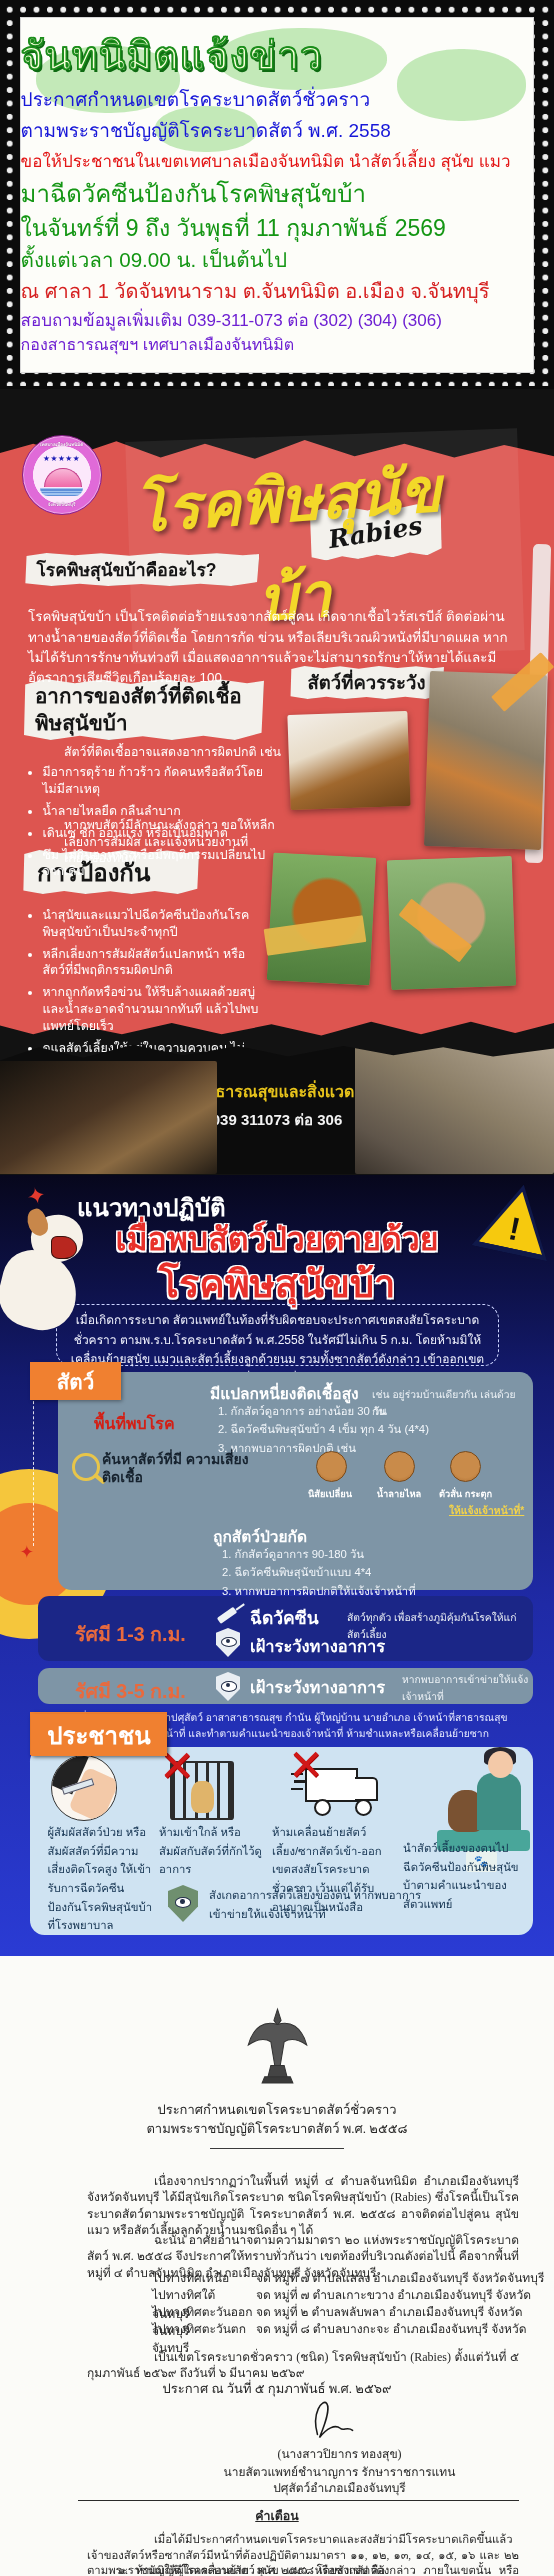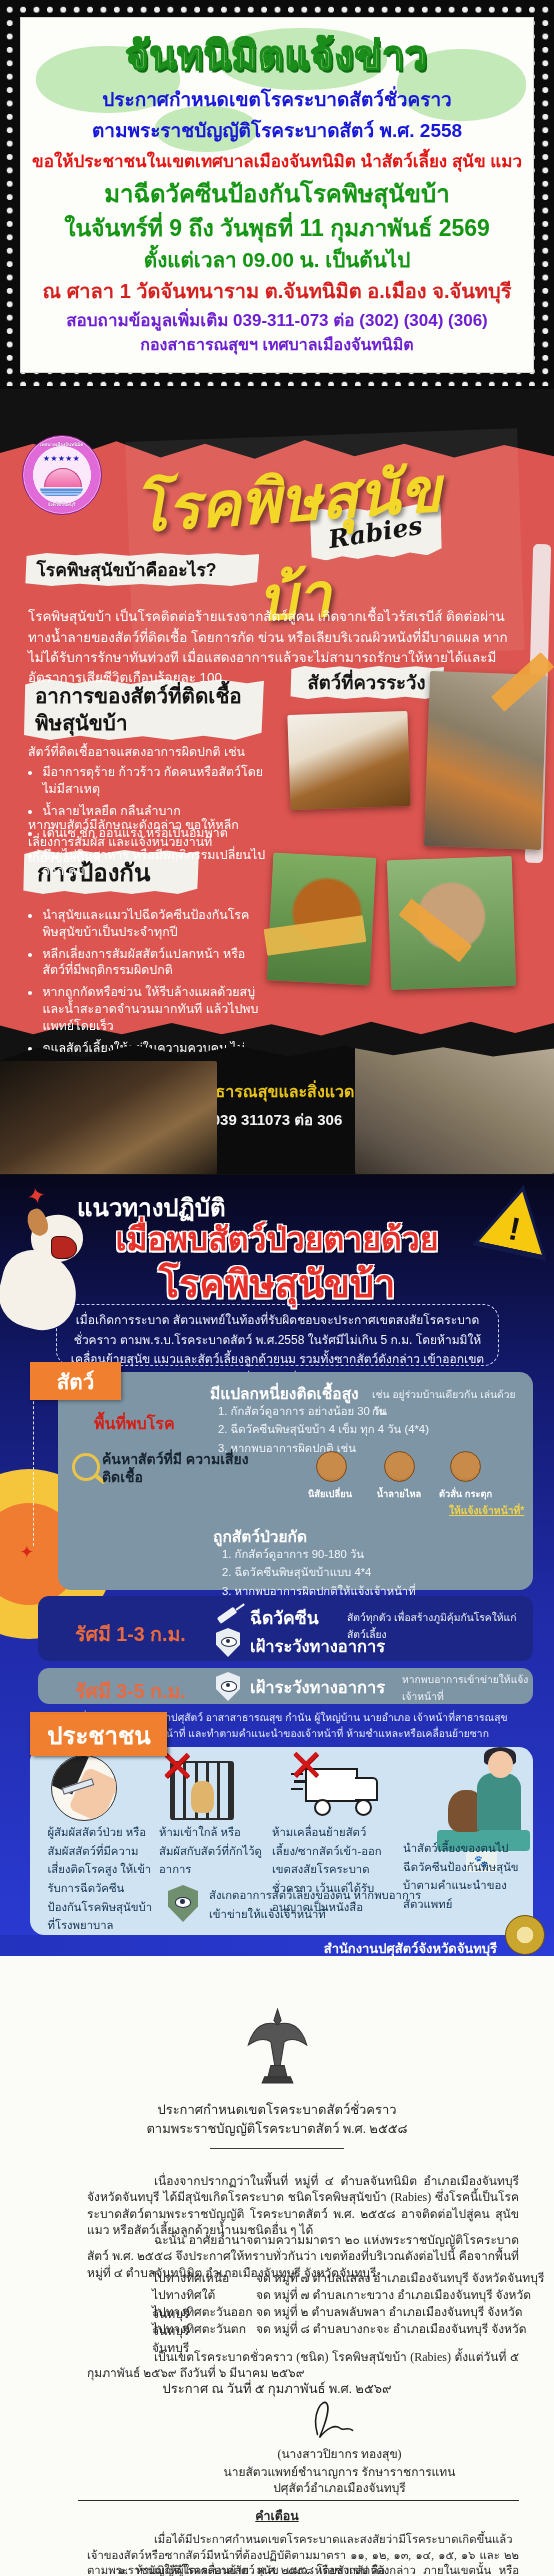--- a/index.html
+++ b/index.html
@@ -7,21 +7,21 @@
         font-family:"Liberation Sans","DejaVu Sans",sans-serif;}
 
   
   .banner{position:absolute;left:0;top:0;width:554px;height:389px;background:#0b0b0b;}
   .lace{position:absolute;inset:3.1px;
         background:radial-gradient(circle 4.6px at 6.7px 6.7px,#ededed 55%,#9a9a9a 66%,rgba(0,0,0,0) 72%);
         background-size:13.4px 13.4px;}
   .banner-inner{position:absolute;left:19.6px;top:16.5px;right:19.6px;bottom:16.5px;background:#fdfdf9;
         border:1px solid #d8d8d8;overflow:hidden;}
   .blob{position:absolute;background:#b9e5ad;border-radius:48%;opacity:.85;}
-  .bt{position:relative;z-index:2;text-align:center;font-weight:bold;line-height:1.25;}
+  .bt{position:relative;z-index:2;text-align:left;font-weight:normal;line-height:1.25;}
   .banner-title{font-size:39px;letter-spacing:1px;color:#f7ffda;margin-top:14.4px;
         -webkit-text-stroke:1.5px #1b8d1b;
         text-shadow:2.1px 2.6px 0 #0e6b12,-1px -1px 0 #1b8d1b,1px -1px 0 #1b8d1b,-1px 1px 0 #1b8d1b,1px 1px 0 #1b8d1b;}
   .b-blue{color:#1717d8;font-size:19px;margin-top:7.2px;}
   .b-red1{color:#e31616;font-size:17px;margin-top:8.2px;}
   .b-green1{color:#149614;font-size:24px;margin-top:7.2px;}
   .b-green2{color:#149614;font-size:23px;margin-top:5.2px;}
   .b-green3{color:#149614;font-size:20.6px;margin-top:4.1px;}
   .b-red2{color:#d62121;font-size:20px;margin-top:6.2px;}
   .b-orange{color:#e2791a;font-size:18.5px;margin-top:6.2px;}
@@ -51,21 +51,21 @@
      box-shadow:1.5px 2.1px 5.2px rgba(0,0,0,.35);
      clip-path:polygon(1.5% 9%,10% 0,22% 7%,33% 1%,45% 8%,58% 0,70% 6%,82% 1%,93% 7%,100% 3%,99% 88%,88% 100%,75% 93%,62% 100%,50% 94%,36% 100%,24% 93%,12% 100%,1% 92%);}
   .rabies-paper{left:309px;top:117px;width:133px;height:52px;transform:rotate(-3deg);justify-content:center;}
   .rabies-txt{font-size:25px;font-style:italic;font-family:"DejaVu Serif","Liberation Serif",serif;transform:rotate(-6deg);}
   .p1-q{left:23px;top:164px;width:223px;height:33px;font-size:17.5px;padding-left:13.4px;}
   .p1-par{position:absolute;left:28px;top:205px;width:489px;color:#fff;font-size:13.4px;line-height:1.5;z-index:2;}
   .p1-watch{left:289px;top:277px;width:155px;height:33px;font-size:18.5px;justify-content:center;}
   .p1-sym{left:21.6px;top:290px;width:229px;height:61px;font-size:20.6px;line-height:1.3;padding-left:13.4px;}
   .photo{position:absolute;border-radius:2.1px;box-shadow:0 2.6px 7.2px rgba(0,0,0,.4);z-index:2;}
   .tape{position:absolute;background:#efa43c;opacity:.92;z-index:4;border-radius:1.5px;}
-  .p1-white{position:absolute;color:#fff;z-index:2;}
+  .p1-white{position:absolute;color:#fff;z-index:2;margin-left:36px;}
   .p1-list{position:absolute;color:#fff;z-index:2;margin:0;padding-left:12.4px;}
   .p1-list li{font-size:12.4px;line-height:1.35;margin-bottom:5.2px;}
   .p1-bottom{position:absolute;left:0;top:653px;width:554px;height:132px;background:#0c0c0c;
      clip-path:polygon(0 14%,7% 4%,15% 12%,24% 2%,33% 10%,43% 3%,52% 11%,62% 3%,71% 10%,80% 4%,89% 11%,100% 5%,100% 100%,0 100%);z-index:5;}
   .p1-dept{position:absolute;left:0;top:37px;width:100%;text-align:center;color:#e7c31b;font-weight:bold;font-size:16px;}
   .p1-phone{position:absolute;left:0;top:66px;width:100%;text-align:center;color:#f3f3f3;font-weight:bold;font-size:15px;}
 
   
   .poster2{position:absolute;left:0;top:1175px;width:554px;height:781px;
      background:linear-gradient(180deg,#07071c 0%,#131a6e 26%,#1f2aa6 55%,#2a3bd4 100%);overflow:hidden;}
@@ -366,24 +366,20 @@
       <div class="lp-cap" style="left:242px;top:76px;width:118px;">ห้ามเคลื่อนย้ายสัตว์เลี้ยง/ซากสัตว์เข้า-ออก เขตสงสัยโรคระบาดชั่วคราว เว้นแต่ได้รับอนุญาตเป็นหนังสือ</div>
       <div class="lp-cap" style="left:373px;top:92px;width:118px;">นำสัตว์เลี้ยงของตนไปฉีดวัคซีนป้องกันพิษสุนัขบ้าตามคำแนะนำของสัตวแพทย์</div>
 
       <div class="shield" style="left:138px;top:138px;width:30px;height:37px;background:#6f8f6f;">
         <div class="eye" style="left:6.7px;top:12.4px;"></div>
           <div class="pup" style="left:12px;top:14px;"></div>
       </div>
       <div class="lp-cap" style="left:179px;top:139px;width:216px;">สังเกตอาการสัตว์เลี้ยงของตน หากพบอาการเข้าข่ายให้แจ้งเจ้าหน้าที่</div>
     </div>
 
-    <div class="p2-footer">
-      <div class="p2-footer-t">สำนักงานปศุสัตว์จังหวัดจันทบุรี</div>
-      <div class="gold-logo"></div>
-    </div>
   </section>
 
   <section class="docpage">
     <svg class="garuda" viewBox="0 0 130 160">
       <g fill="#4a4a4a" stroke="#333" stroke-width="2">
         <path d="M65 8 L72 30 L65 40 L58 30 Z"></path>
         <path d="M65 38 C40 30 18 42 8 78 C26 66 40 64 52 72 L60 120 L70 120 L78 72 C90 64 104 66 122 78 C112 42 90 30 65 38 Z" fill="#555"></path>
         <path d="M52 118 L78 118 L84 142 L46 142 Z" fill="#444"></path>
         <path d="M40 140 L90 140 L95 152 L35 152 Z" fill="#3a3a3a"></path>
       </g>

